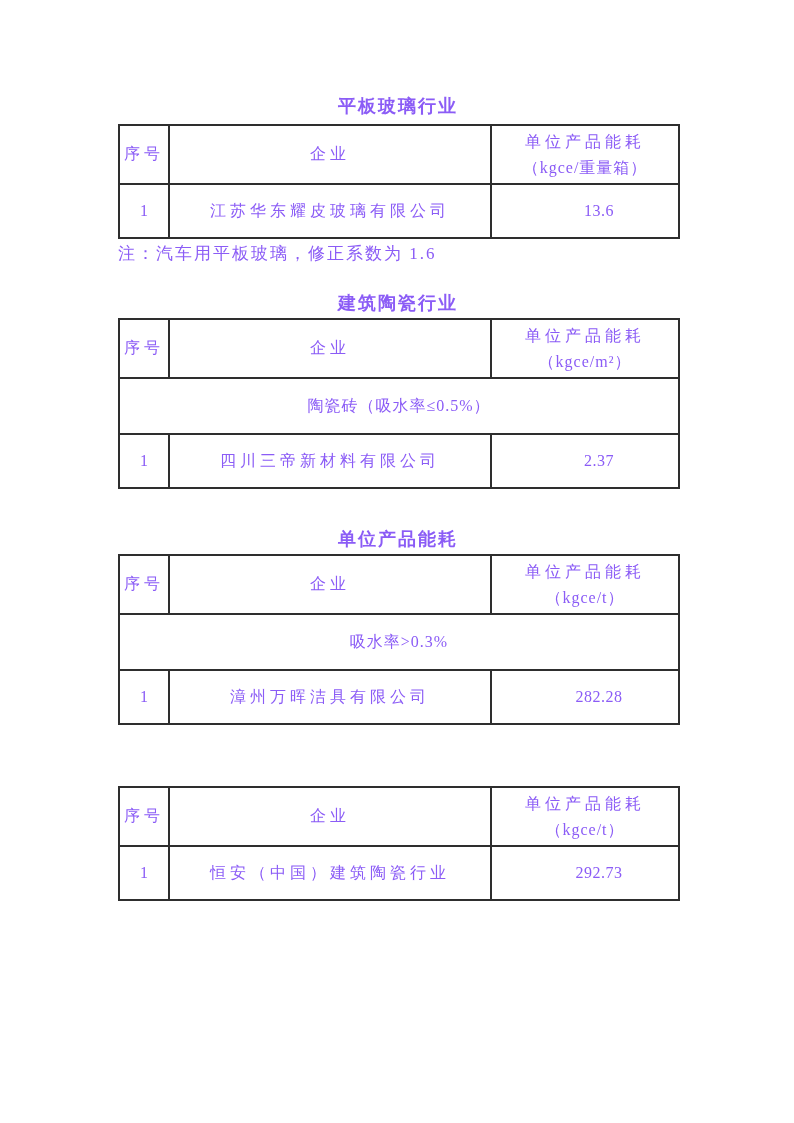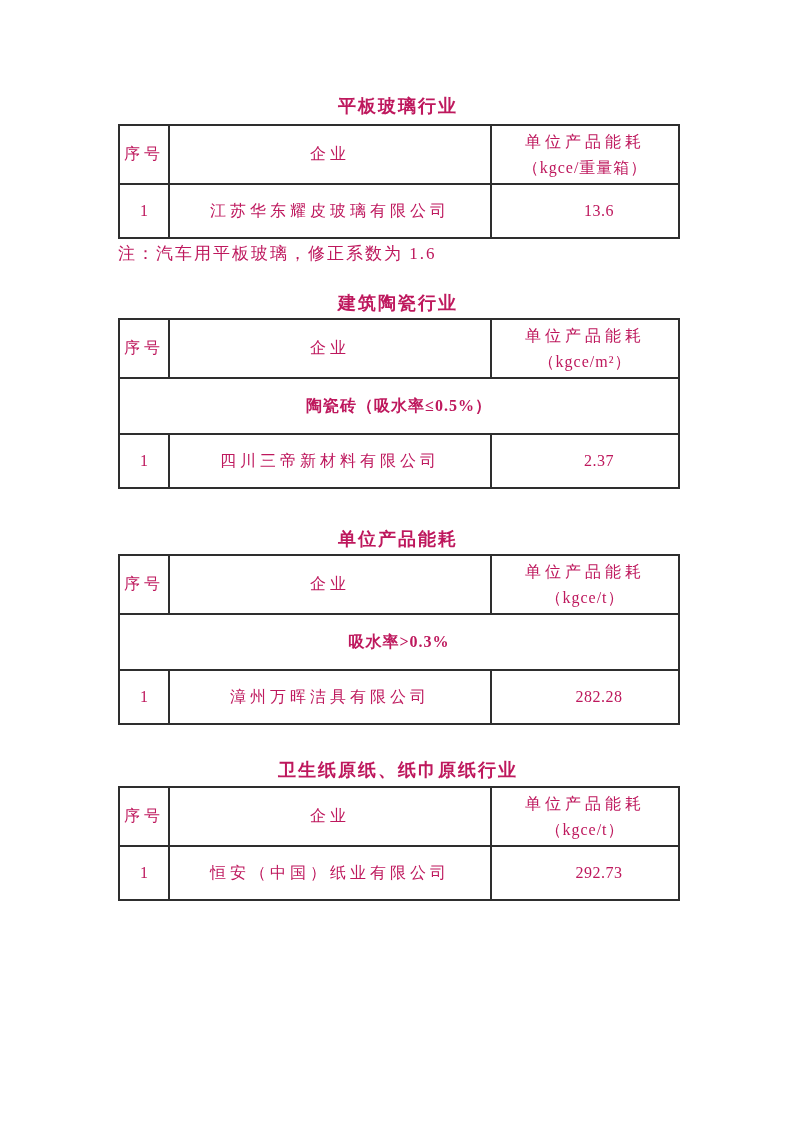--- a/index.html
+++ b/index.html
@@ -1,36 +1,36 @@
 <!DOCTYPE html>
 <html><head>
 <meta charset="utf-8">
 <style>
   html,body{margin:0;padding:0;background:#ffffff;}
   .page{
     position:relative;width:794px;height:965px;background:#ffffff;
-    font-family:"Liberation Serif","DejaVu Serif",serif;color:#be185d;overflow:hidden;
+    font-family:"Liberation Serif","DejaVu Serif",serif;color:#8b5cf6;overflow:hidden;
   }
   .tbl-title{
     position:absolute;left:118px;width:560px;text-align:center;
     font-weight:bold;font-size:18px;letter-spacing:2px;line-height:24px;
   }
   table.doc{
     position:absolute;left:118px;width:560px;
     border-collapse:collapse;table-layout:fixed;
   }
   table.doc td{
     border:2px solid #2e2e2e;text-align:center;vertical-align:middle;
     font-size:16px;padding:0;
   }
   .header-row td{height:57px;letter-spacing:4px;}
   .header-row .unit-cell{line-height:26px;}
   .unit-line{letter-spacing:1px;}
   .sub-row td{
-    height:54px;text-align:left;font-weight:bold;font-size:17px;
+    height:54px;text-align:left;font-weight:normal;font-size:17px;
     padding-left:4px;letter-spacing:1px;margin-left:35px;
   }
   .data-row td{height:52px;font-size:17px;}
   .data-row td.company{letter-spacing:4px;font-size:16px;margin-top:13px;}
   .data-row td.val{letter-spacing:0.5px;padding-left:28px;}
   .note{
     position:absolute;left:118px;font-size:17px;letter-spacing:2px;line-height:24px;
   }
   .page-num{
     position:absolute;left:0;top:1030px;width:794px;text-align:center;font-size:13px;
@@ -113,39 +113,38 @@
         <td colspan="3">吸水率&gt;0.3%</td>
       </tr>
       <tr class="data-row">
         <td>1</td>
         <td class="company">漳州万晖洁具有限公司</td>
         <td class="val">282.28</td>
       </tr>
     </tbody>
   </table>
 
-  <div class="tbl-title" style="top:758px">卫生纸原纸、纸巾原纸行业</div>
   <table class="doc" style="top:786px">
     <colgroup>
         <col style="width:50px">
         <col style="width:322px">
         <col style="width:188px">
       </colgroup>
     <tbody>
       <tr class="header-row">
         <td>序号</td>
         <td>企业</td>
         <td class="unit-cell">
           <div>单位产品能耗</div>
           <div class="unit-line">（kgce/t）</div>
         </td>
       </tr>
       <tr class="data-row">
         <td>1</td>
-        <td class="company">恒安（中国）纸业有限公司</td>
+        <td class="company">恒安（中国）建筑陶瓷行业</td>
         <td class="val">292.73</td>
       </tr>
     </tbody>
   </table>
 
   <div class="page-num">11</div>
 
 </div>
 
 </body></html>

